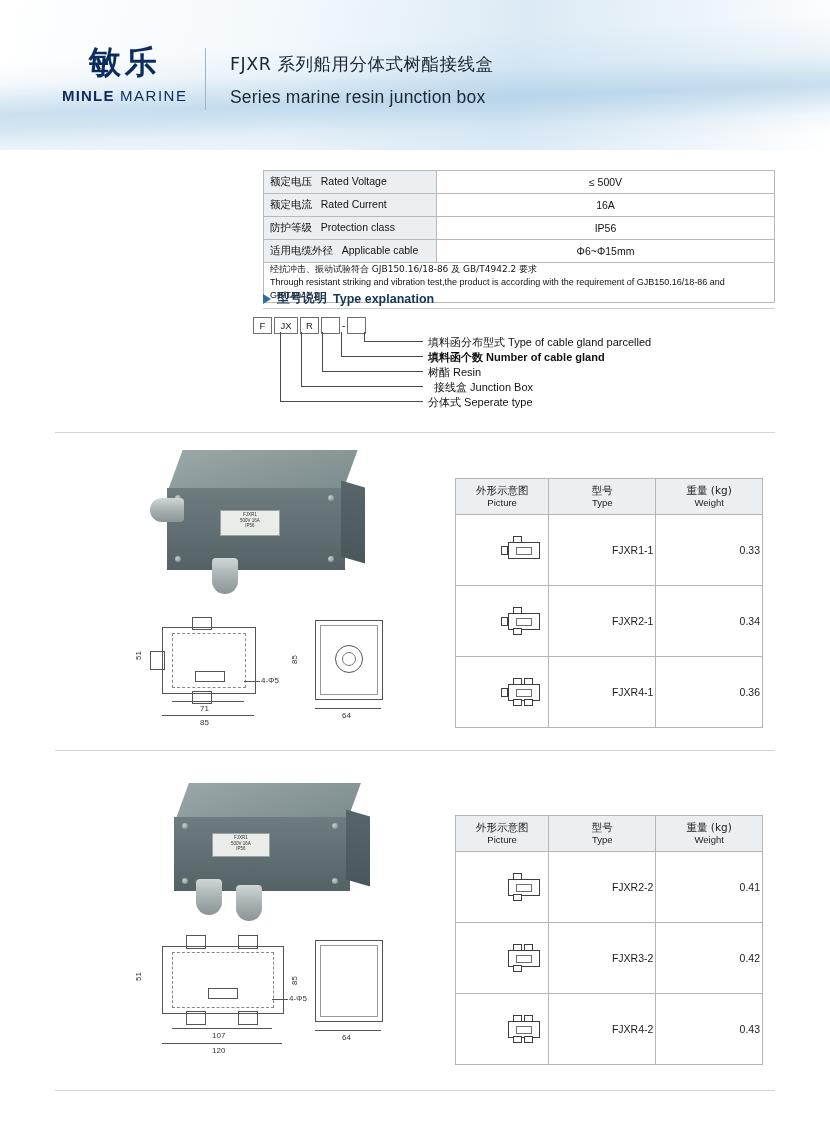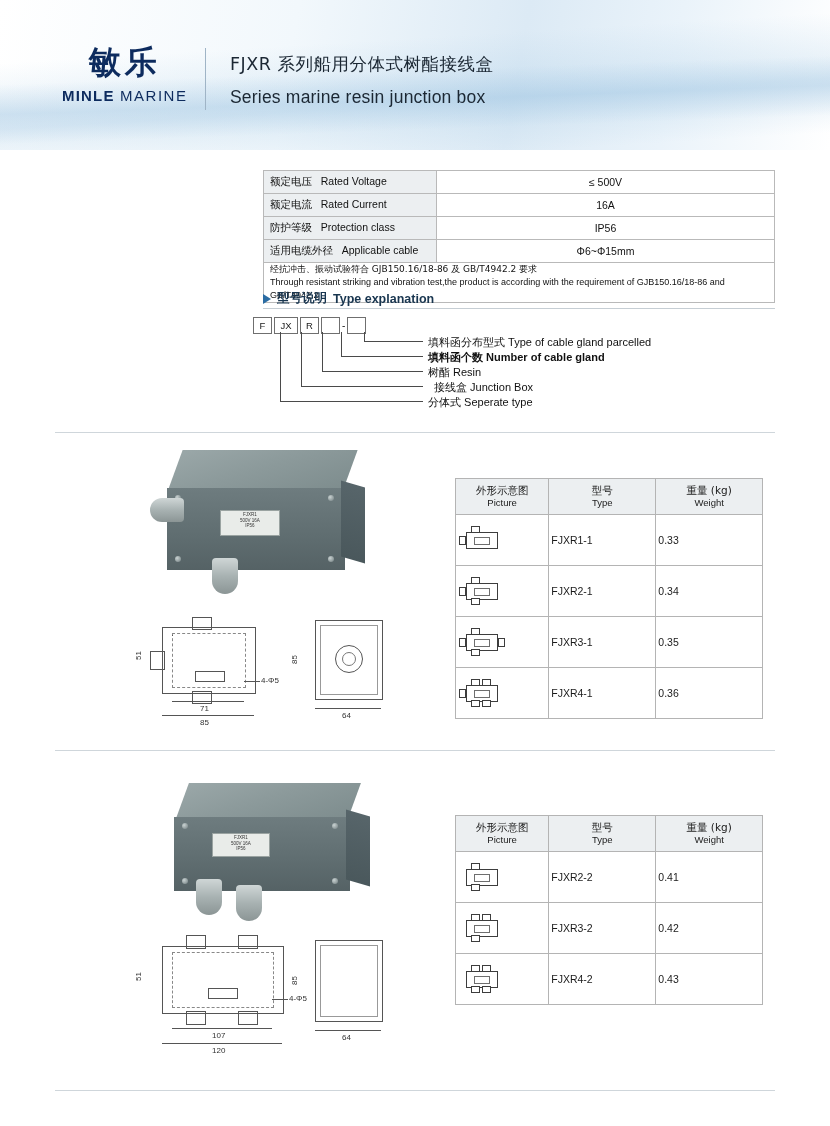--- a/index.html
+++ b/index.html
@@ -79,21 +79,21 @@
 
   
   .hr{position:absolute;left:55px;width:720px;height:1px;background:#cfd6db;}
 
   
   .ptable{position:absolute;border-collapse:collapse;font-size:10px;width:308px;}
   .ptable th{
     border:1px solid #b4b4b4;font-weight:normal;padding:4px 2px;line-height:1.35;
     background:#eceff1;
   }
-  .ptable td{border:1px solid #b4b4b4;text-align:left;padding:6px 2px;height:38px;}
+  .ptable td{border:1px solid #b4b4b4;text-align:right;padding:16px 2px;height:38px;}
   .th-cn{font-size:10.5px;font-family:"DejaVu Sans",sans-serif;display:block;}
   .th-en{font-size:9.5px;display:block;}
   .pic-cell{width:92px;}
   .type-cell{width:108px;font-size:10.5px;}
   .w-cell{width:108px;font-size:10.5px;}
 
   
   .mini{display:inline-block;position:relative;width:46px;height:30px;}
   .mini .body{position:absolute;left:8px;top:8px;width:30px;height:15px;border:1px solid #3d3d3d;background:#fff;}
   .mini .inner{position:absolute;left:16px;top:13px;width:14px;height:6px;border:1px solid #6e6e6e;}
@@ -321,30 +321,20 @@
         <span class="gl top1"></span><span class="gl bot1"></span><span class="gl left1"></span>
       </span>
     </td>
     <td class="type-cell">FJXR2-1</td>
     <td class="w-cell">0.34</td>
   </tr>
   <tr>
     <td>
       <span class="mini">
         <span class="body"></span><span class="inner"></span>
-        <span class="gl top1"></span><span class="gl bot1"></span><span class="gl left1"></span><span class="gl right1"></span>
-      </span>
-    </td>
-    <td class="type-cell">FJXR3-1</td>
-    <td class="w-cell">0.35</td>
-  </tr>
-  <tr>
-    <td>
-      <span class="mini">
-        <span class="body"></span><span class="inner"></span>
         <span class="gl top1"></span><span class="gl top2"></span>
         <span class="gl bot1"></span><span class="gl bot2"></span>
         <span class="gl left1"></span>
       </span>
     </td>
     <td class="type-cell">FJXR4-1</td>
     <td class="w-cell">0.36</td>
   </tr>
 </tbody>
   </table>

